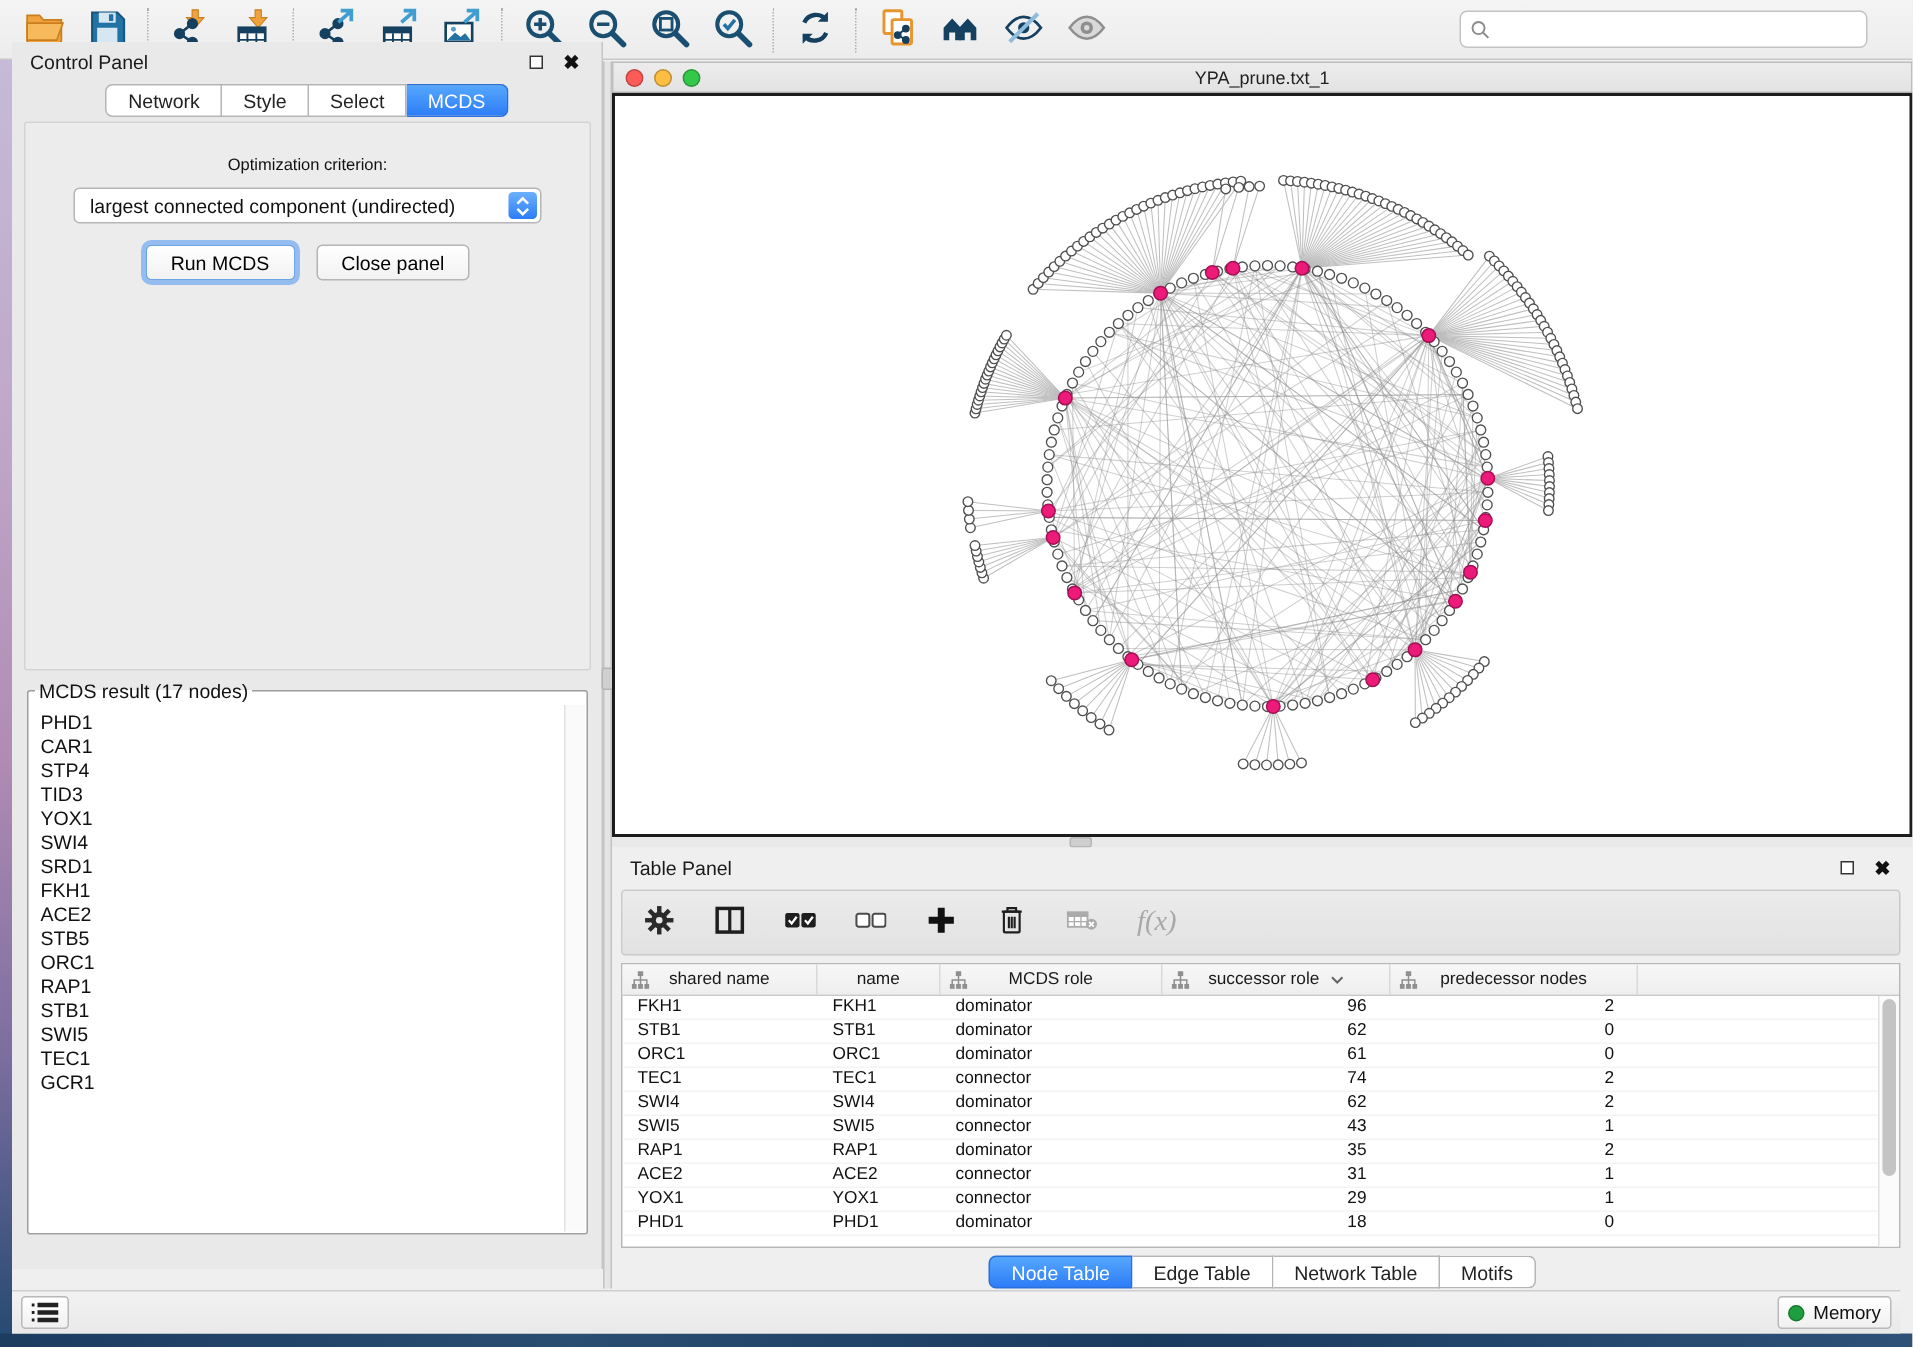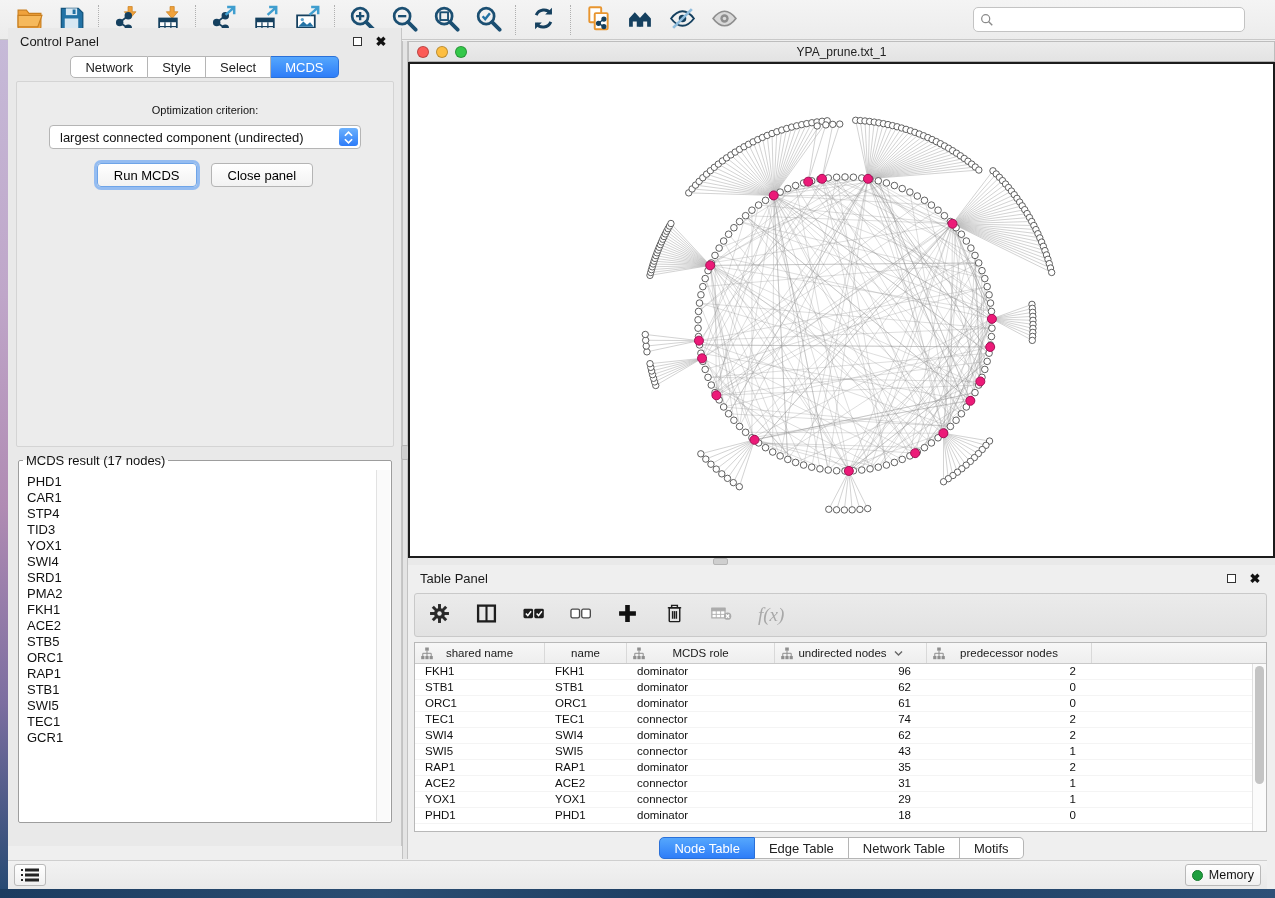--- a/index.html
+++ b/index.html
@@ -344,21 +344,20 @@
   <fieldset class="result-group">
     <legend>MCDS result (17 nodes)</legend>
     <div id="mcds-list">
         <div class="list-item">PHD1</div>
         <div class="list-item">CAR1</div>
         <div class="list-item">STP4</div>
         <div class="list-item">TID3</div>
         <div class="list-item">YOX1</div>
         <div class="list-item">SWI4</div>
         <div class="list-item">SRD1</div>
-        <div class="list-item">PMA2</div>
         <div class="list-item">FKH1</div>
         <div class="list-item">ACE2</div>
         <div class="list-item">STB5</div>
         <div class="list-item">ORC1</div>
         <div class="list-item">RAP1</div>
         <div class="list-item">STB1</div>
         <div class="list-item">SWI5</div>
         <div class="list-item">TEC1</div>
         <div class="list-item">GCR1</div>
       </div>
@@ -1169,21 +1168,21 @@
             <g fill="#8f8f8f">
               <rect x="4.2" y="0.5" width="3.6" height="3.2"></rect>
               <rect x="0.2" y="9" width="3.2" height="3.2"></rect>
               <rect x="4.4" y="9" width="3.2" height="3.2"></rect>
               <rect x="8.6" y="9" width="3.2" height="3.2"></rect>
             </g>
             <g stroke="#8f8f8f" fill="none">
               <path d="M6 3.7v2.6M1.8 9V6.3h8.4V9M6 6.3V9"></path>
             </g>
           </svg>
-          <span>undirected nodes</span>
+          <span>successor role</span>
           <svg class="sort-ic" width="9" height="6" viewBox="0 0 9 6">
             <path d="M1 1.5l3.5 3.5L8 1.5" fill="none" stroke="#666" stroke-width="1.4"></path>
           </svg>
         </div>
         <div class="th" style="width: 165px;">
           <svg class="tree-ic" width="12" height="13" viewBox="0 0 12 13">
             <g fill="#8f8f8f">
               <rect x="4.2" y="0.5" width="3.6" height="3.2"></rect>
               <rect x="0.2" y="9" width="3.2" height="3.2"></rect>
               <rect x="4.4" y="9" width="3.2" height="3.2"></rect>

